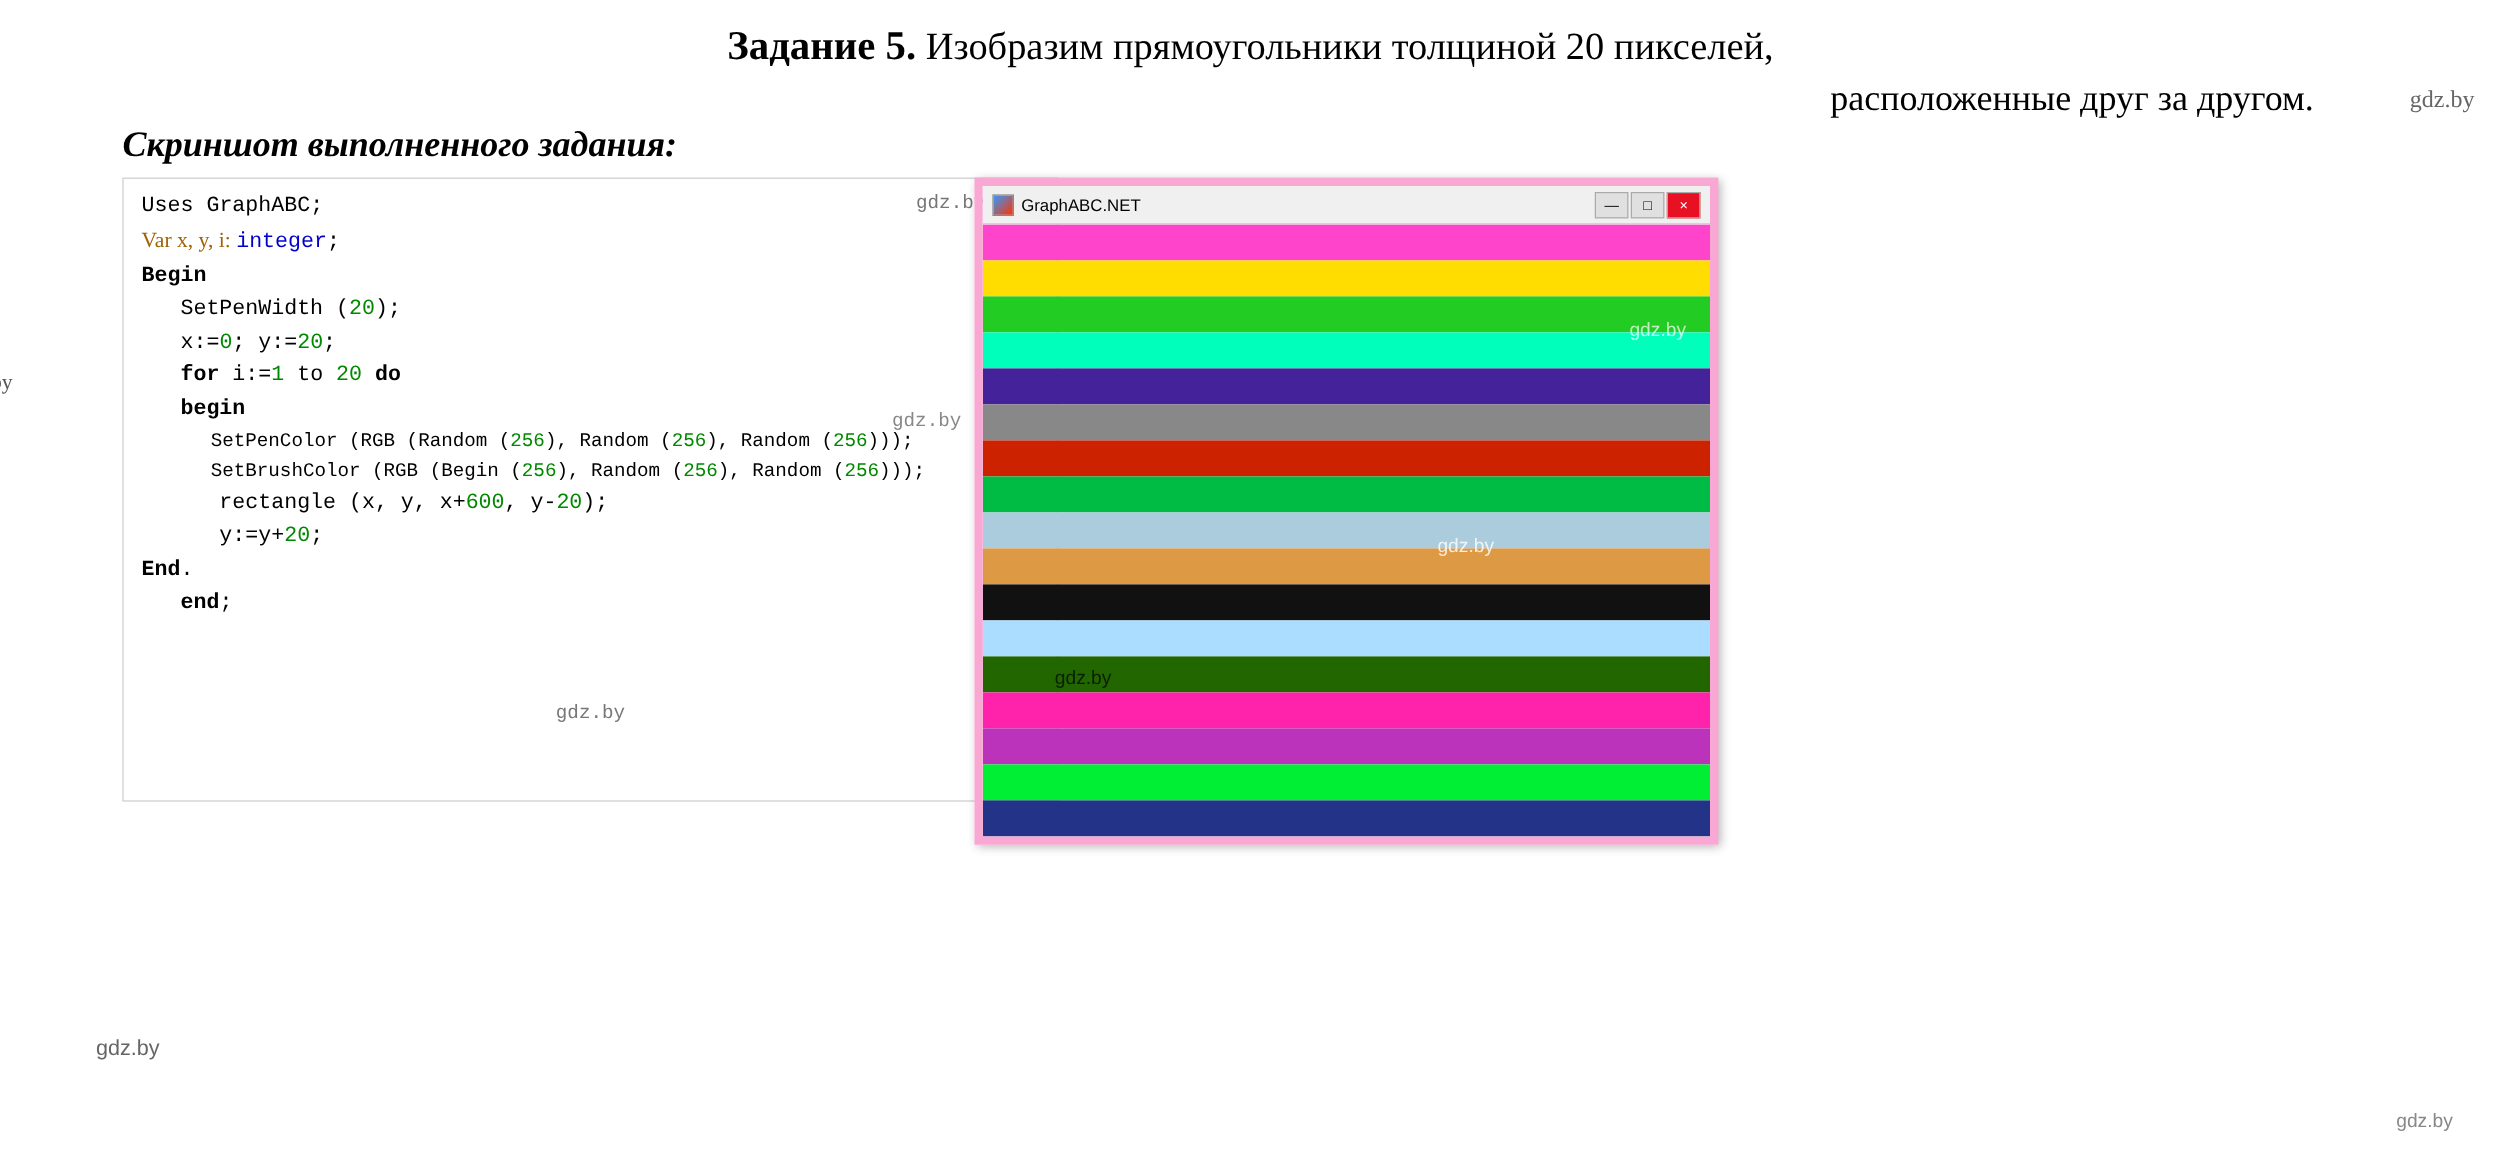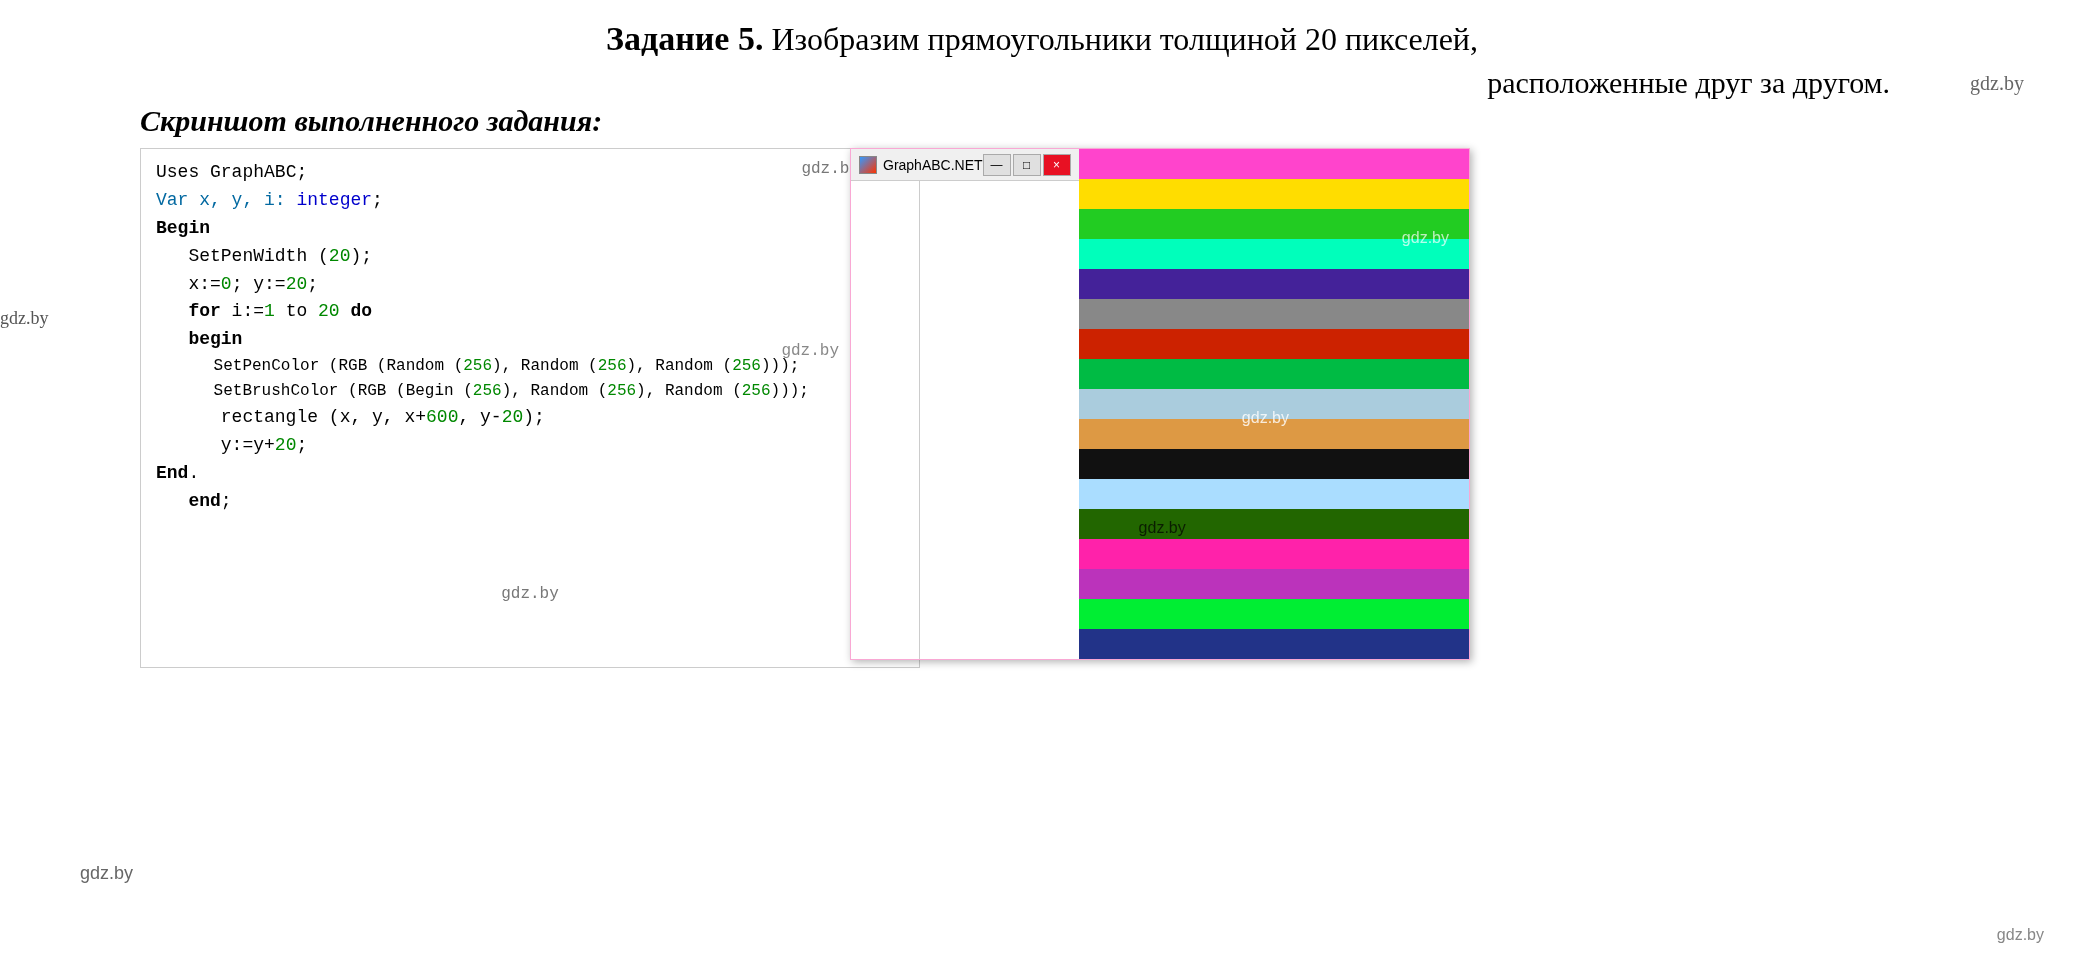--- a/index.html
+++ b/index.html
@@ -5,21 +5,21 @@
     * { margin: 0; padding: 0; box-sizing: border-box; }
     body {
       background: #ffffff;
       font-family: 'Times New Roman', serif;
       width: 2084px;
       min-height: 964px;
       position: relative;
     }
 
     .page-content {
-      padding: 20px 60px;
+      padding: 20px 22px;
     }
 
     .title-section {
       text-align: center;
       margin-bottom: 8px;
       font-size: 32px;
     }
 
     .subtitle-section {
       font-size: 30px;
@@ -54,24 +54,24 @@
       position: relative;
       min-height: 520px;
     }
 
     .code-line {
       white-space: pre;
     }
 
     .graphabc-window {
       width: 620px;
-      border: 1px solid #f9a8d4;
+      border: 7px solid #f9a8d4;
       box-shadow: 2px 2px 8px rgba(0,0,0,0.3);
       display: flex;
-      flex-direction: row;
+      flex-direction: column;
       position: absolute;
       right: 20px;
       top: 0px;
     }
 
     .window-titlebar {
       background: #f0f0f0;
       border-bottom: 1px solid #cccccc;
       padding: 4px 8px;
       display: flex;
@@ -134,21 +134,21 @@
 
   <div class="main-content" style="position:relative; padding-left:80px;">
 
     <div style="position:absolute; left:-60px; top:160px; color:#555; font-size:18px;">gdz.by</div>
 
     <div class="code-panel">
 
       <div style="position:absolute; top:8px; right:60px; color:#777; font-size:16px;">gdz.by</div>
 
       <div class="code-line"><span style="color:#000;">Uses </span><span style="color:#000;">GraphABC</span><span style="color:#000;">;</span></div>
-      <div class="code-line"><span style="color:#0369a1;">Var x, y, i: </span><span style="color:#0000cc;">integer</span><span style="color:#000;">;</span></div>
+      <div class="code-line"><span style="color:#a16207;font-family:Liberation Serif, serif;">Var x, y, i: </span><span style="color:#0000cc;">integer</span><span style="color:#000;">;</span></div>
       <div class="code-line"><span style="color:#000; font-weight:bold;">Begin</span></div>
       <div class="code-line"><span style="color:#000;margin-top:20px;">   SetPenWidth (</span><span style="color:#008800;">20</span><span style="color:#000;">);</span></div>
       <div class="code-line"><span style="color:#000;">   x:=</span><span style="color:#008800;">0</span><span style="color:#000;">; y:=</span><span style="color:#008800;">20</span><span style="color:#000;">;</span></div>
       <div class="code-line"><span style="color:#000;">   </span><span style="color:#000; font-weight:bold;">for</span><span style="color:#000;"> i:=</span><span style="color:#008800;">1</span><span style="color:#000;"> to </span><span style="color:#008800;">20</span><span style="color:#000;"> </span><span style="color:#000; font-weight:bold;">do</span></div>
       <div class="code-line"><span style="color:#000;">   </span><span style="color:#000; font-weight:bold;">begin</span></div>
       <div class="code-line" style="font-size:16px;"><span style="color:#000;margin-top:32px;">      SetPenColor (RGB (Random (</span><span style="color:#008800;">256</span><span style="color:#000;">), Random (</span><span style="color:#008800;">256</span><span style="color:#000;">), Random (</span><span style="color:#008800;">256</span><span style="color:#000;">)));</span></div>
       <div class="code-line" style="font-size:16px;"><span style="color:#000;">      SetBrushColor (RGB (Begin (</span><span style="color:#008800;">256</span><span style="color:#000;">), Random (</span><span style="color:#008800;">256</span><span style="color:#000;">), Random (</span><span style="color:#008800;">256</span><span style="color:#000;">)));</span></div>
       <div class="code-line"><span style="color:#000;">      rectangle (x, y, x+</span><span style="color:#008800;">600</span><span style="color:#000;">, y-</span><span style="color:#008800;">20</span><span style="color:#000;">);</span></div>
       <div class="code-line"><span style="color:#000;">      y:=y+</span><span style="color:#008800;">20</span><span style="color:#000;">;</span></div>
       <div class="code-line"><span style="color:#000; font-weight:bold;">End</span><span style="color:#000;">.</span></div>

